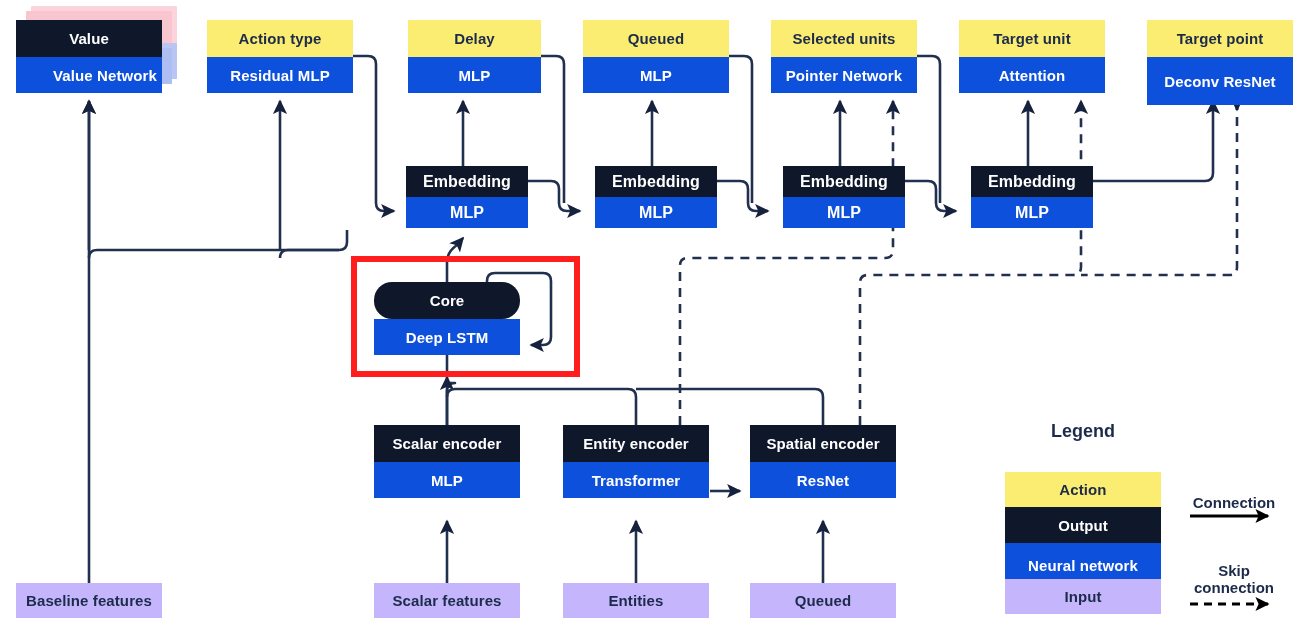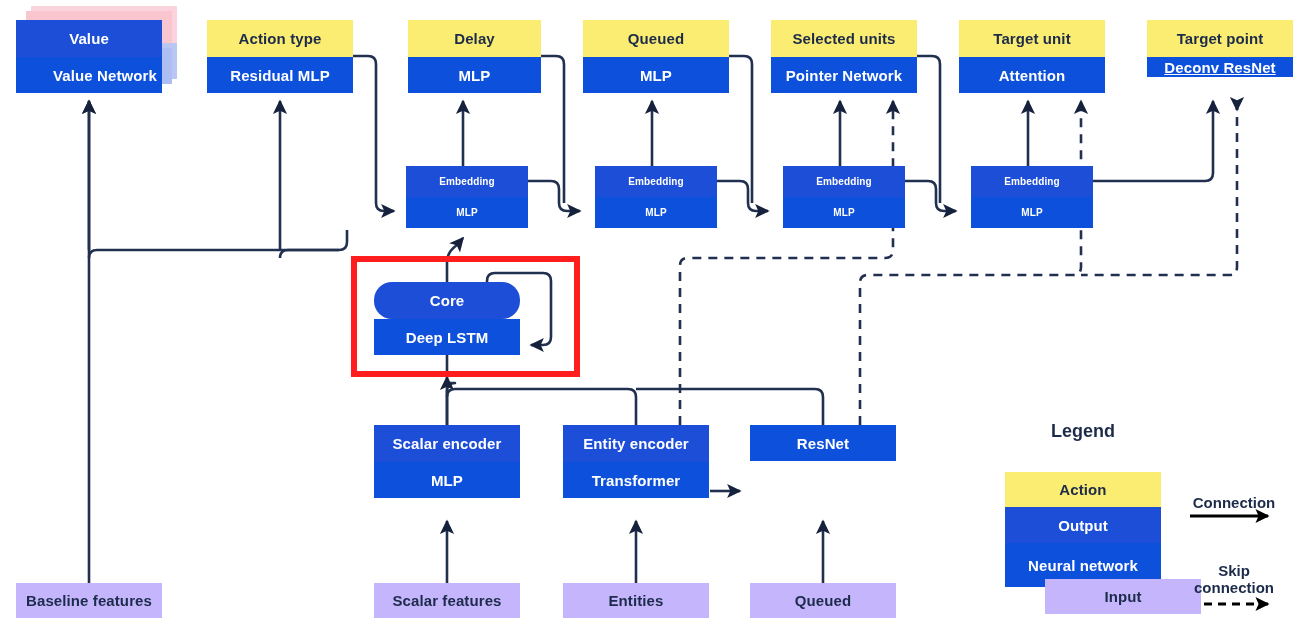--- a/index.html
+++ b/index.html
@@ -2,23 +2,23 @@
 <html><head>
 <meta charset="utf-8">
 <style>
   html,body{margin:0;padding:0;background:#ffffff;}
   body{font-family:"Liberation Sans", sans-serif;}
   #stage{position:relative;width:1297px;height:627px;background:#fff;overflow:hidden;}
   svg.wires{position:absolute;left:0;top:0;width:1297px;height:627px;pointer-events:none;}
   .node{position:absolute;box-sizing:border-box;}
   .cell{display:flex;align-items:center;justify-content:center;text-align:center;box-sizing:border-box;
         font-size:15px;font-weight:700;letter-spacing:0.1px;line-height:1;}
-  .cell.small{font-size:10px;}
+  .cell.small{font-size:16px;}
   .t-action{background:#fbec72;color:#1d2b4a;}
-  .t-output{background:#1d4ed8;color:#ffffff;}
+  .t-output{background:#0f172a;color:#ffffff;}
   .t-nn{background:#0d50dc;color:#ffffff;}
   .t-input{background:#c4b5fd;color:#1d2b4a;}
   .ghost{position:absolute;border-radius:1px;}
   .redbox{position:absolute;border:6px solid #ff1d1d;box-sizing:border-box;background:transparent;}
   .legend-title{position:absolute;font-size:18px;font-weight:700;color:#1d2b4a;text-align:center;}
   .legend-sw{position:absolute;}
   .lg-label{position:absolute;font-size:15px;font-weight:700;color:#1d2b4a;text-align:center;line-height:1.15;}
 </style>
 </head>
 <body>
@@ -142,21 +142,21 @@
     <div class="cell t-nn" style="height:36px;">Pointer Network</div>
   </div>
 
   <div class="node" style="left:959px;top:20px;width:146px;height:73px;">
     <div class="cell t-action" style="height:37px;">Target unit</div>
     <div class="cell t-nn" style="height:36px;">Attention</div>
   </div>
 
   <div class="node" style="left:1147px;top:20px;width:146px;height:73px;">
     <div class="cell t-action" style="height:37px;">Target point</div>
-    <div class="cell t-nn" style="height:20px;text-decoration:underline;">Deconv ResNet</div>
+    <div class="cell t-nn" style="height:48px;">Deconv ResNet</div>
   </div>
 
   <div class="node" style="left:406px;top:166px;width:122px;height:62px;">
     <div class="cell small t-output" style="height:31px;">Embedding</div>
     <div class="cell small t-nn" style="height:31px;">MLP</div>
   </div>
 
   <div class="node" style="left:595px;top:166px;width:122px;height:62px;">
     <div class="cell small t-output" style="height:31px;">Embedding</div>
     <div class="cell small t-nn" style="height:31px;">MLP</div>
@@ -182,32 +182,33 @@
     <div class="cell t-output" style="height:37px;">Scalar encoder</div>
     <div class="cell t-nn" style="height:36px;">MLP</div>
   </div>
 
   <div class="node" style="left:563px;top:425px;width:146px;height:73px;">
     <div class="cell t-output" style="height:37px;">Entity encoder</div>
     <div class="cell t-nn" style="height:36px;">Transformer</div>
   </div>
 
   <div class="node" style="left:750px;top:425px;width:146px;height:73px;">
+    <div class="cell t-output" style="height:37px;">Spatial encoder</div>
     <div class="cell t-nn" style="height:36px;">ResNet</div>
   </div>
 
   <div class="node cell t-input" style="left:16px;top:583px;width:146px;height:35px;">Baseline features</div>
   <div class="node cell t-input" style="left:374px;top:583px;width:146px;height:35px;">Scalar features</div>
   <div class="node cell t-input" style="left:563px;top:583px;width:146px;height:35px;">Entities</div>
   <div class="node cell t-input" style="left:750px;top:583px;width:146px;height:35px;">Queued</div>
 
   <div class="legend-title" style="left:1083px;top:421px;width:160px;transform:translateX(-50%);">Legend</div>
 
   <div class="legend-sw cell t-action" style="left:1005px;top:472px;width:156px;height:35px;font-size:15px;">Action</div>
   <div class="legend-sw cell t-output" style="left:1005px;top:507px;width:156px;height:36px;font-size:15px;">Output</div>
   <div class="legend-sw cell t-nn" style="left:1005px;top:543px;width:156px;height:44px;font-size:15px;">Neural network</div>
-  <div class="legend-sw cell t-input" style="left:1005px;top:579px;width:156px;height:35px;font-size:15px;margin-left:40px;">Input</div>
+  <div class="legend-sw cell t-input" style="left:1005px;top:579px;width:156px;height:35px;font-size:15px;">Input</div>
 
   <div class="lg-label" style="left:1179px;top:494px;width:110px;">Connection</div>
   <div class="lg-label" style="left:1179px;top:562px;width:110px;white-space:pre-line;">Skip
 connection</div>
 
 </div>
 
 </body></html>

